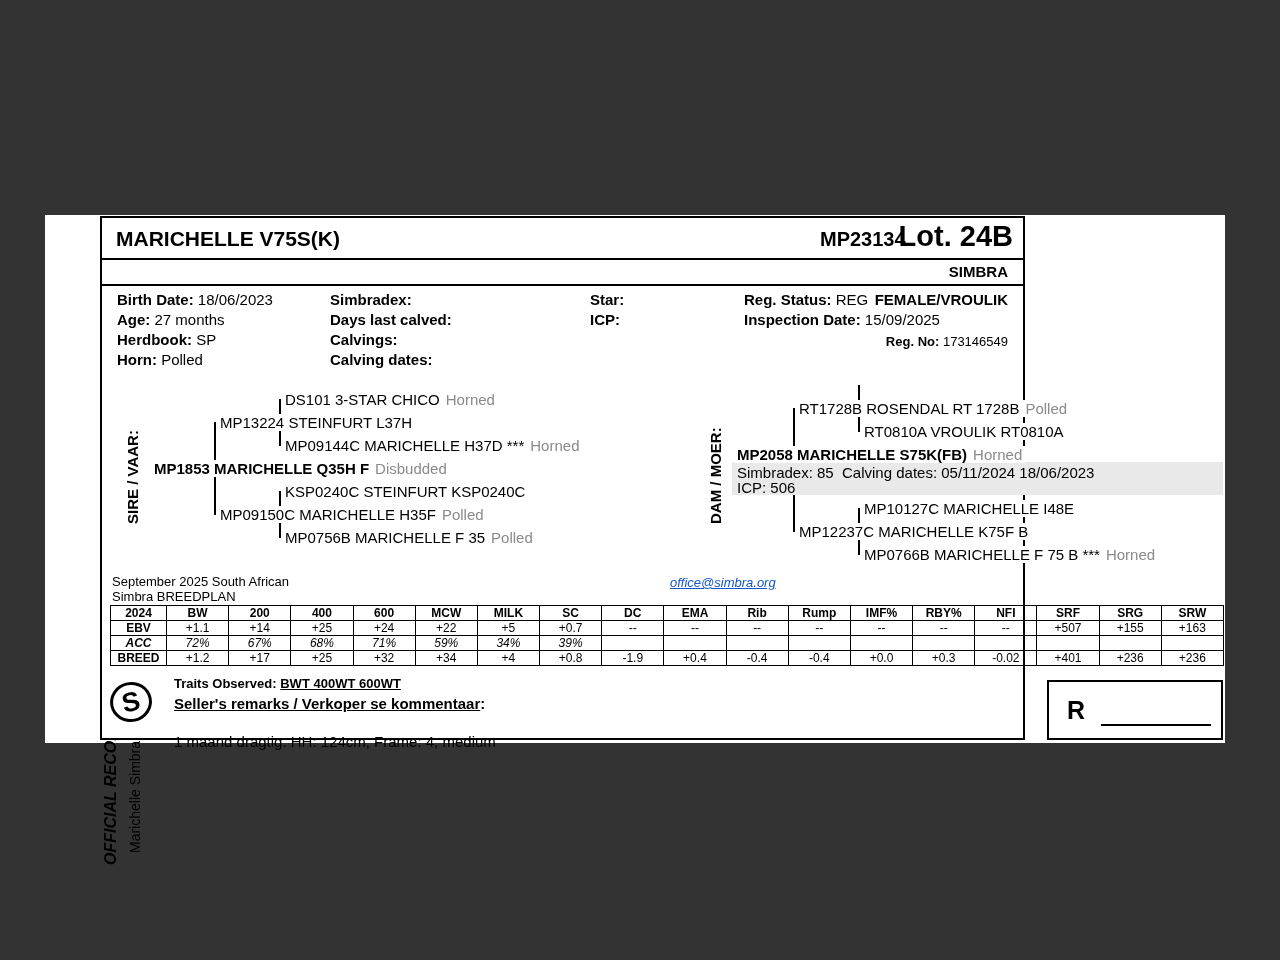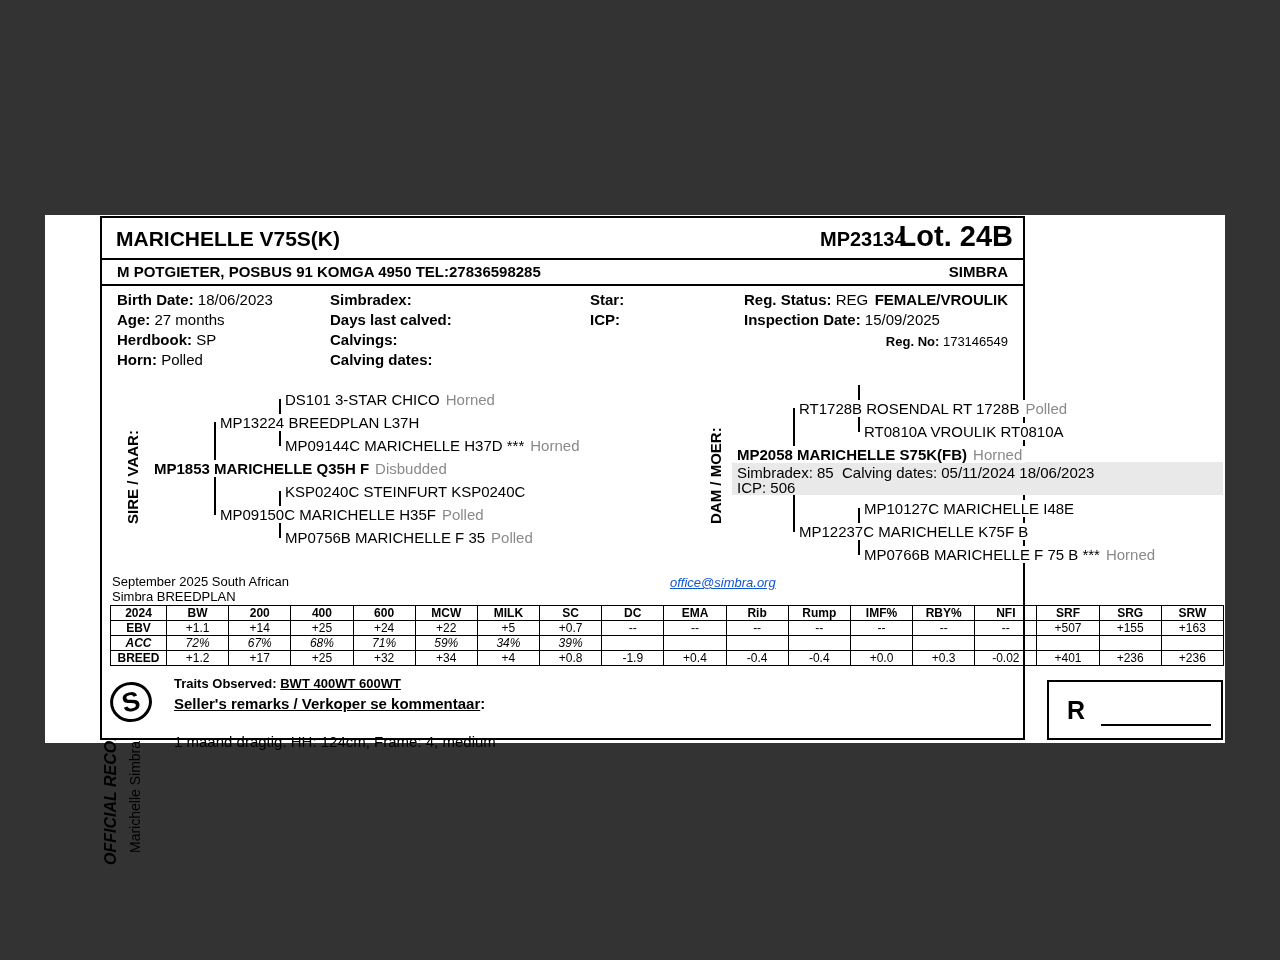--- a/index.html
+++ b/index.html
@@ -83,21 +83,20 @@
     <div class="vtext sale" style="left:82px; top:638px;">Marichelle Simbra 1st Production Sale, 16/10/2025</div>
   </div>
 
   <div class="docbox">
 
     <div class="abs title" style="left:14px; top:9px;">MARICHELLE V75S(K)</div>
     <div class="abs animal-id" style="left:718px; top:10px;">MP23134</div>
     <div class="abs lot" style="right:10px; top:2px;">Lot. 24B</div>
     <div class="hline" style="top:40px;"></div>
 
-    <div class="abs owner" style="left:15px; top:45px;">M POTGIETER, POSBUS 91 KOMGA 4950 TEL:27836598285</div>
     <div class="abs owner" style="right:15px; top:45px;">SIMBRA</div>
     <div class="hline" style="top:66px;"></div>
 
     <div class="abs info" style="left:15px; top:73px;"><span class="lab">Birth Date:</span> <span>18/06/2023</span></div>
     <div class="abs info" style="left:15px; top:93px;"><span class="lab">Age:</span> <span>27 months</span></div>
     <div class="abs info" style="left:15px; top:113px;"><span class="lab">Herdbook:</span> <span>SP</span></div>
     <div class="abs info" style="left:15px; top:133px;"><span class="lab">Horn:</span> <span>Polled</span></div>
 
     <div class="abs info" style="left:228px; top:73px;"><span class="lab">Simbradex:</span></div>
     <div class="abs info" style="left:228px; top:93px;"><span class="lab">Days last calved:</span></div>
@@ -124,21 +123,21 @@
     <div class="tline" style="left:691px; top:190px; height:124px;"></div>
     <div class="tline" style="left:756px; top:290px; height:47px;"></div>
 
     <div class="dam-band" style="left:630px; top:244px; width:491px; height:33px;">
       <span style="left:5px; top:2px;">Simbradex: 85</span>
       <span style="left:110px; top:2px;">Calving dates: 05/11/2024  18/06/2023</span>
       <span style="left:5px; top:17px;">ICP: 506</span>
     </div>
 
     <div class="pnode" style="left:180px; top:173px;"><span class="name">DS101 3-STAR CHICO</span><span class="status">Horned</span></div>
-    <div class="pnode" style="left:115px; top:196px;"><span class="name">MP13224 BREEDPLAN L37H</span></div>
+    <div class="pnode" style="left:115px; top:196px;"><span class="name">MP13224 STEINFURT L37H</span></div>
     <div class="pnode" style="left:180px; top:219px;"><span class="name">MP09144C MARICHELLE H37D ***</span><span class="status">Horned</span></div>
     <div class="pnode subject" style="left:49px; top:242px;"><span class="name">MP1853 MARICHELLE Q35H F</span><span class="status">Disbudded</span></div>
     <div class="pnode" style="left:180px; top:265px;"><span class="name">KSP0240C STEINFURT KSP0240C</span></div>
     <div class="pnode" style="left:115px; top:288px;"><span class="name">MP09150C MARICHELLE H35F</span><span class="status">Polled</span></div>
     <div class="pnode" style="left:180px; top:311px;"><span class="name">MP0756B MARICHELLE F 35</span><span class="status">Polled</span></div>
 
     <div class="pnode" style="left:694px; top:182px;"><span class="name">RT1728B ROSENDAL RT 1728B</span><span class="status">Polled</span></div>
     <div class="pnode" style="left:759px; top:205px;"><span class="name">RT0810A VROULIK RT0810A</span></div>
     <div class="pnode subject" style="left:632px; top:228px;"><span class="name">MP2058 MARICHELLE S75K(FB)</span><span class="status">Horned</span></div>
     <div class="pnode" style="left:759px; top:282px;"><span class="name">MP10127C MARICHELLE I48E</span></div>

